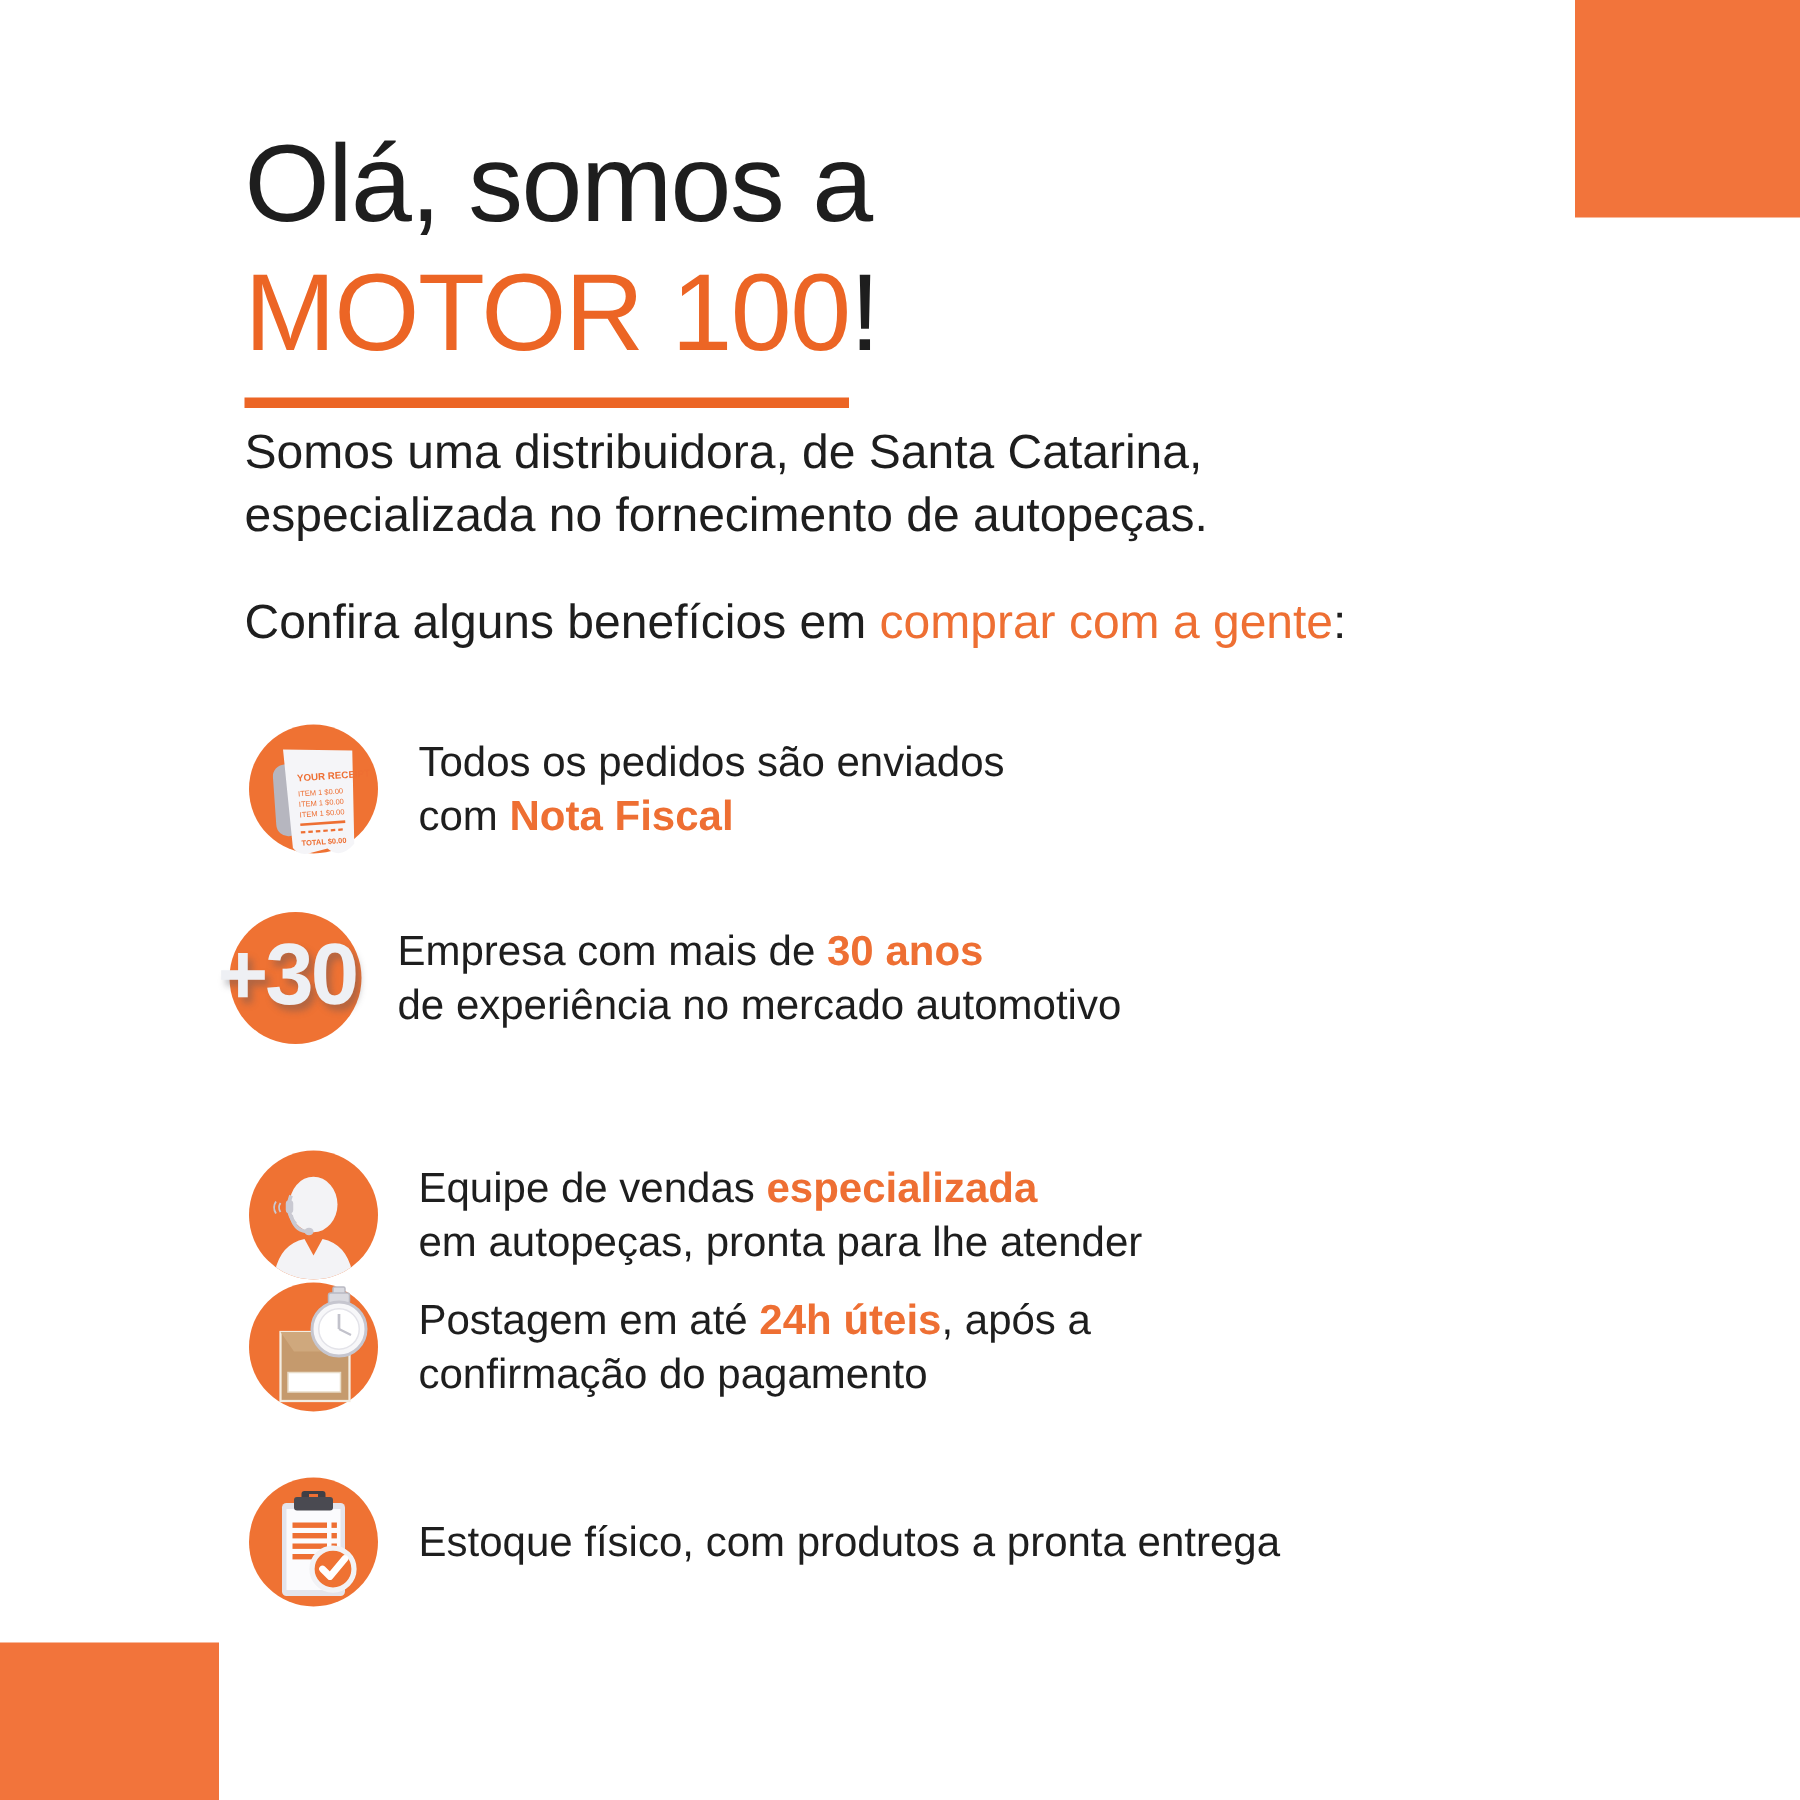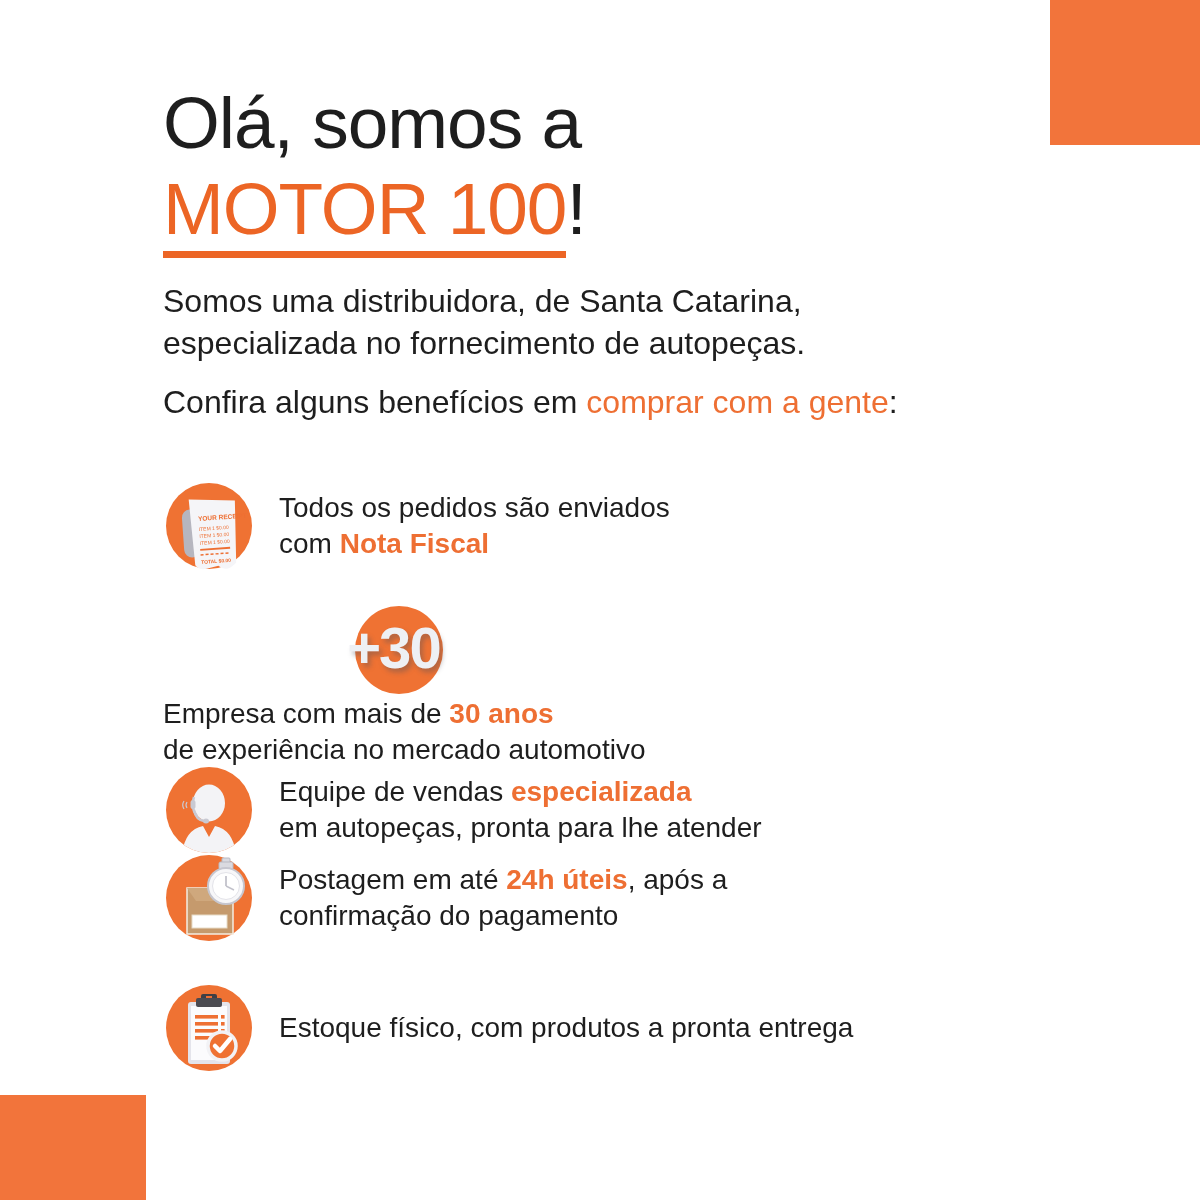--- a/index.html
+++ b/index.html
@@ -11,30 +11,30 @@
     position:relative;background:#ffffff;overflow:hidden;
     font-family:"Liberation Sans",sans-serif;color:var(--ink);
   }
   .corner{position:absolute;background:var(--square);}
   .corner.tr{left:1050px;top:0;width:150px;height:145px;}
   .corner.bl{left:0;top:1095px;width:146px;height:105px;}
 
   .title-line{position:absolute;left:163px;font-size:73px;font-weight:400;letter-spacing:-1px;line-height:1;white-space:nowrap;}
   .t1{top:86px;}
   .t2{top:172px;}
-  .brand{display:inline-block;color:var(--accent_deep);border-bottom:7px solid var(--accent_deep);padding-bottom:6px;}
+  .brand{display:inline-block;color:var(--accent_deep);border-bottom:7px solid var(--accent_deep);padding-bottom:20px;}
   .excl{color:var(--ink);}
 
   .about{position:absolute;left:163px;top:280px;font-size:32px;line-height:1.32;white-space:nowrap;}
-  .intro{position:absolute;left:163px;top:384px;font-size:32px;white-space:nowrap;}
+  .intro{position:absolute;left:163px;top:396px;font-size:32px;white-space:nowrap;}
   .hl{color:var(--accent);font-weight:700;}
   .intro .hl{font-weight:400;}
 
   .brow{position:absolute;left:163px;height:96px;display:flex;align-items:center;column-gap:24px;}
-  .r1{top:478px;} .r2{top:604px;flex-direction:column;} .r3{top:762px;} .r4{top:850px;} .r5{top:980px;}
+  .r1{top:478px;} .r2{top:604px;} .r3{top:762px;} .r4{top:850px;} .r5{top:980px;}
   .icon{width:92px;height:92px;flex:0 0 92px;}
   .btext{font-size:28px;line-height:1.28;white-space:nowrap;}
 
   .plus30{position:relative;margin-left:-14px;}
   .p30-circle{position:absolute;right:0;top:2px;width:88px;height:88px;border-radius:50%;background:var(--circle);}
   .p30-text{
     position:absolute;left:-4px;top:50%;transform:translateY(-53%);
     font-size:58px;font-weight:700;color:#eef0f4;letter-spacing:-2px;
     text-shadow:3px 4px 5px rgba(80,80,90,.4);
   }

